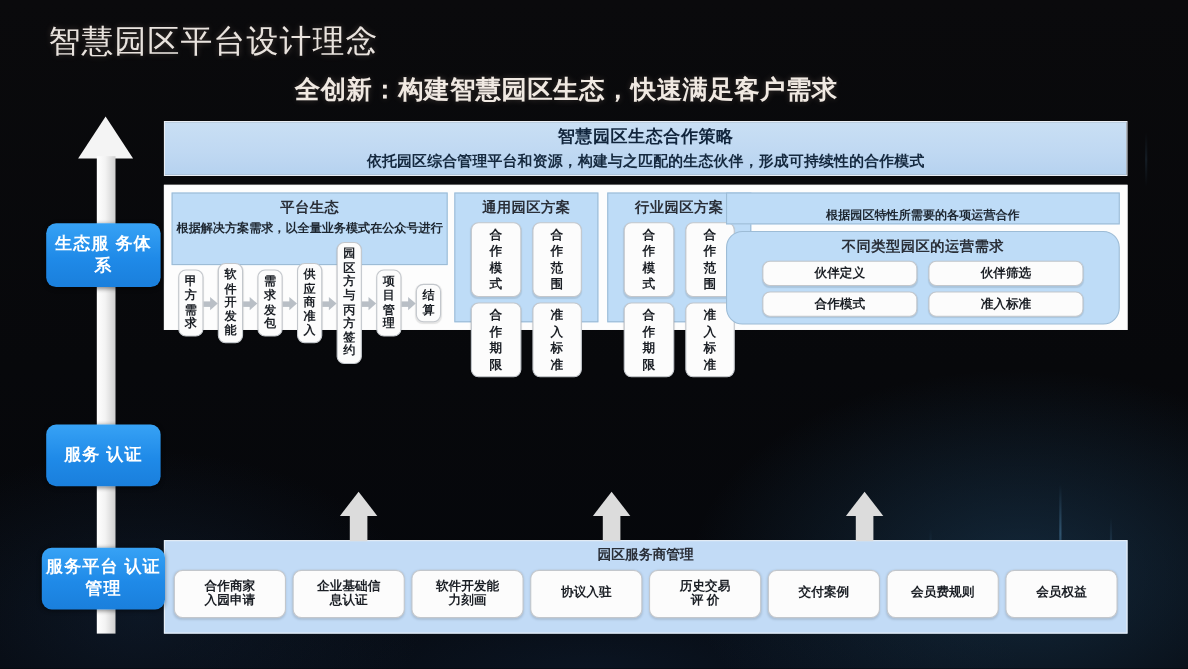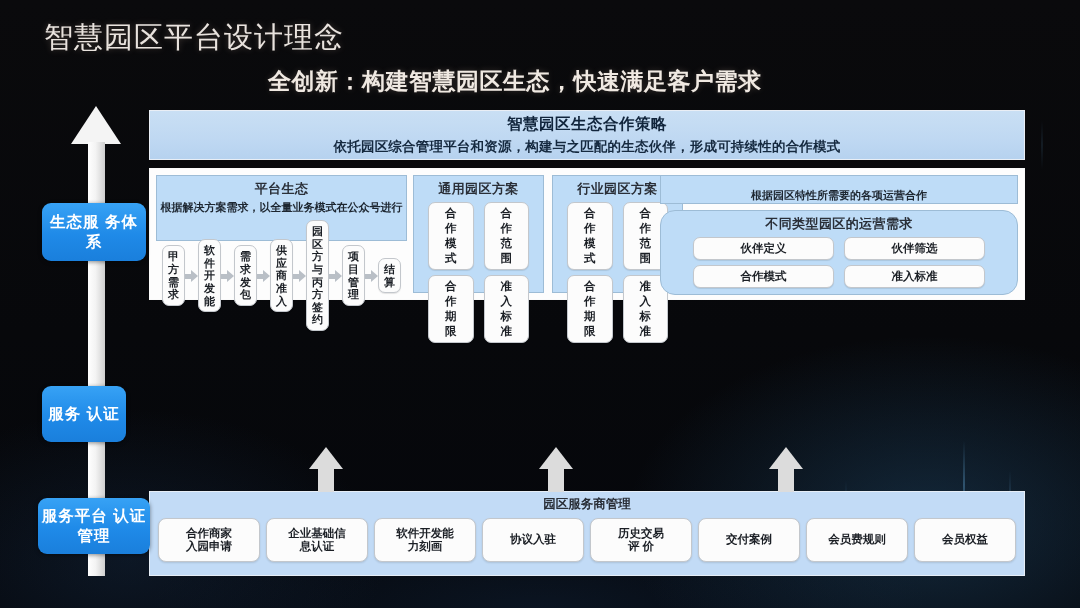--- a/index.html
+++ b/index.html
@@ -95,21 +95,21 @@
     line-height: 1.28;
     letter-spacing: 1px;
     text-align: center;
     display: flex;
     align-items: center;
     justify-content: center;
     box-shadow: 0 1px 4px rgba(0,0,0,0.45);
     z-index: 6;
   }
   #stage-eco      { left: 42px;  top: 203px; width: 104px; height: 58px; }
-  #stage-cert     { left: 42px;  top: 386px; width: 84px; height: 56px; }
+  #stage-cert     { left: 42px;  top: 386px; width: 104px; height: 56px; }
   #stage-platform { left: 38px;  top: 498px; width: 112px; height: 56px; }
 
   
   #board {
     position: absolute;
     left: 149px;
     top: 110px;
     width: 876px;
     height: 466px;
   }

